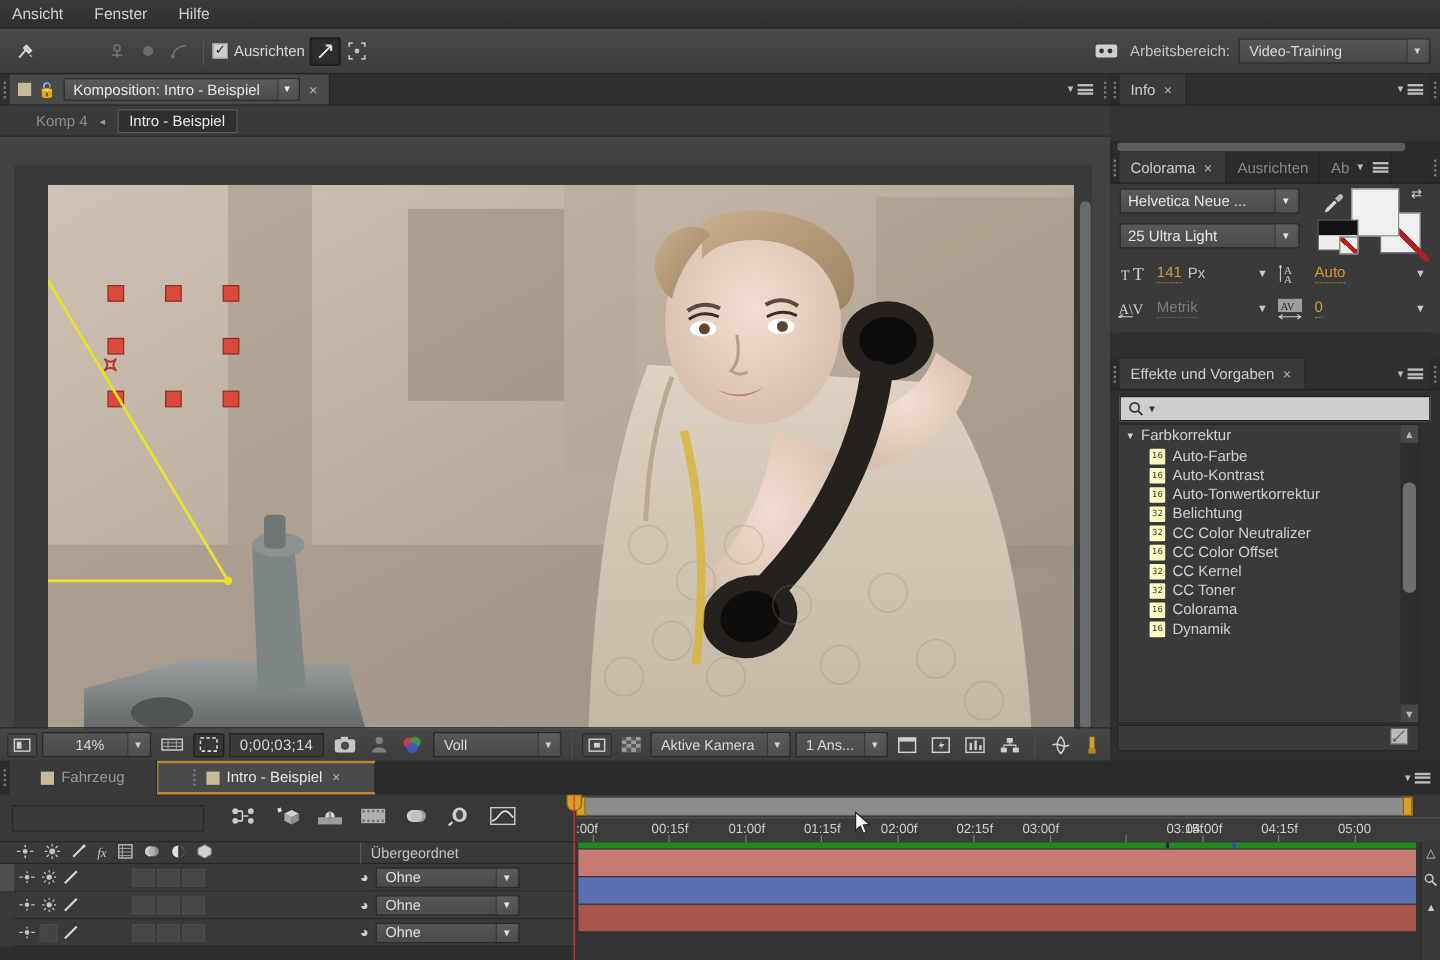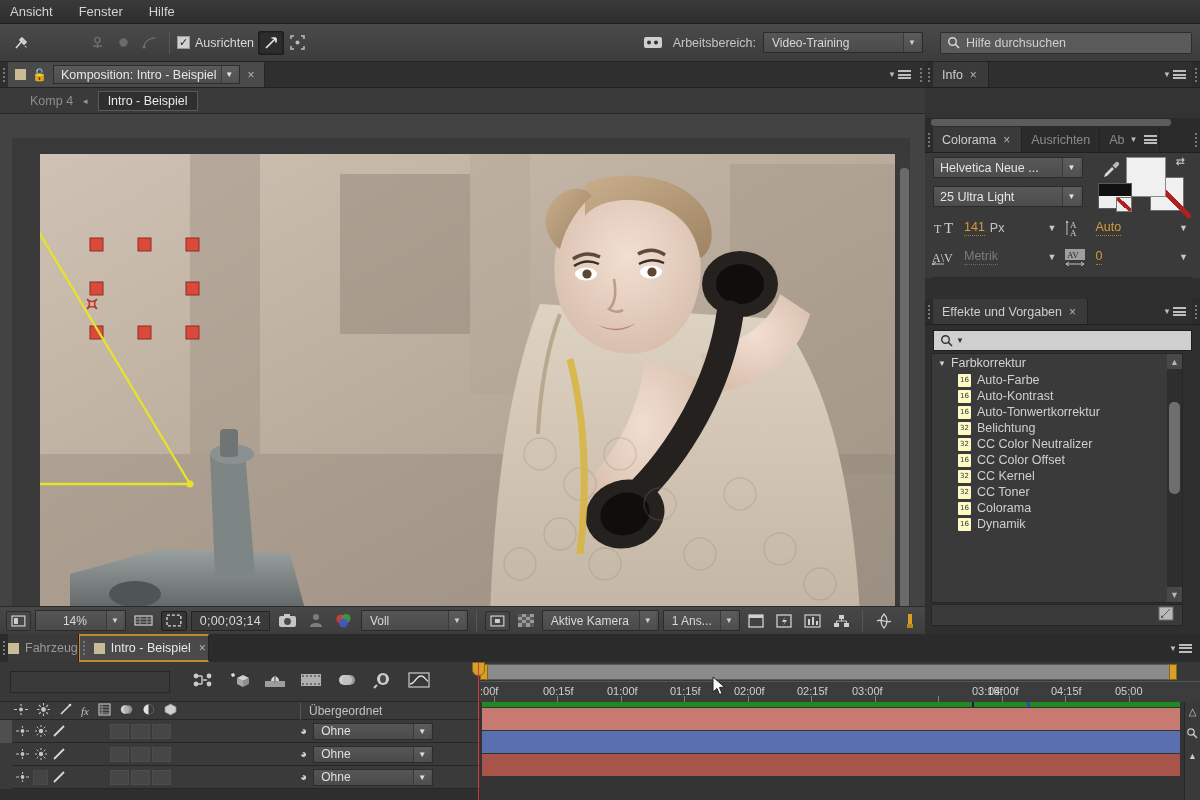--- a/index.html
+++ b/index.html
@@ -62,21 +62,21 @@
   .grip i { display:block; width:2px; height:2px; background:#777; }
   .tab {
     display:flex; align-items:center; gap:6px; padding:0 7px;
     background:#3c3c3c; color:#d6d6d6; font-size:12.5px; border-right:1px solid #262626;
   }
   .tab.active { background:#4a4a4a; }
   .swatch-sq { width:11px; height:11px; background:#c8bb98; }
   .lock { color:#c9c9c9; font-size:12px; }
   .tabsel {
     background:linear-gradient(#5a5a5a,#4c4c4c); border:1px solid #2c2c2c;
-    height:19px; display:flex; align-items:center; padding:0 2px 0 7px; gap:4px; color:#e6e6e6; font-size:12.5px;
+    height:19px; display:flex; align-items:center; padding:0 2px 0 7px; gap:14px; color:#e6e6e6; font-size:12.5px;
   }
   .tabsel .carrow { width:16px; height:17px; background:linear-gradient(#5e5e5e,#505050);
       border-left:1px solid #3a3a3a; display:flex; align-items:center; justify-content:center; font-size:8px;}
   .tabx { color:#b4b4b4; font-size:12px; padding:0 2px; }
   .tabfill { flex:1; background:#2f2f2f; display:flex; align-items:center; justify-content:flex-end; padding-right:6px;}
   .menu-ico { display:flex; flex-direction:column; gap:1.5px; align-items:flex-end; }
   .menu-ico i { display:block; height:2px; background:#bdbdbd; }
   .menu-ico i:nth-child(1){ width:13px; } .menu-ico i:nth-child(2){ width:13px;} .menu-ico i:nth-child(3){width:13px;}
   .menu-arrow { font-size:8px; color:#bdbdbd; margin-right:2px;}
 
@@ -153,21 +153,21 @@
       align-items:center; justify-content:center; border-radius:1px; flex:none; font-family:"DejaVu Sans",sans-serif;}
   .eff-sb { position:absolute; right:0; top:0; width:15px; height:248px; background:#2e2e2e; }
   .eff-sb .arr { height:15px; display:flex; align-items:center; justify-content:center; color:#b5b5b5; font-size:9px; background:#484848;}
   .eff-sb .thumb { position:absolute; left:2px; top:48px; width:11px; height:92px; background:#6e6e6e; border-radius:5px;}
   .eff-foot { position:absolute; left:6px; bottom:8px; width:252px; height:22px; background:#3a3a3a; border:1px solid #262626;
       display:flex; align-items:center; justify-content:flex-end; padding-right:8px;}
 
   
   .timeline { position:absolute; left:0; top:634px; width:1200px; height:166px; background:#2e2e2e;}
   .tl-tabbar { height:28px; background:#2b2b2b; display:flex; align-items:stretch; }
-  .tl-tab { display:flex; align-items:center; gap:6px; padding:0 0; font-size:12.5px; color:#9a9a9a; background:#3a3a3a; border-right:1px solid #232323;}
+  .tl-tab { display:flex; align-items:center; gap:6px; padding:0 26px; font-size:12.5px; color:#9a9a9a; background:#3a3a3a; border-right:1px solid #232323;}
   .tl-tab.active { background:#4a4a4a; color:#e8e8e8; border-top:2px solid #c08a2a; border-bottom:2px solid #c08a2a; border-left:1px solid #c08a2a;}
   .tl-tabfill { flex:1; background:#2b2b2b; display:flex; align-items:center; justify-content:flex-end; padding-right:8px;}
 
   .tl-toolrow { height:40px; background:#383838; display:flex; align-items:center; border-bottom:1px solid #262626;}
   .tl-tc { margin-left:10px; width:160px; height:22px; background:#3a3a3a; border:1px solid #272727;}
   .tl-tools { display:flex; align-items:center; gap:14px; padding-left:22px; color:#c9c9c9;}
   .tl-ruler { position:absolute; left:480px; top:28px; width:720px; height:40px; }
   .wab { position:absolute; left:0; top:2px; width:697px; height:16px; background:#8b8b8b; border:1px solid #5a5a5a;}
   .wab .cap { position:absolute; top:-1px; width:8px; height:16px; background:#d6a028; border:1px solid #8a6418;}
   .ruler-ticks { position:absolute; left:0; top:19px; width:720px; height:21px; background:#3c3c3c; border-top:1px solid #555;}
@@ -262,27 +262,20 @@
         <svg width="20" height="15" viewBox="0 0 20 15">
             <rect x="1" y="2" width="18" height="11" rx="2" fill="#cfcfcf"></rect>
             <circle cx="6" cy="7.5" r="2" fill="#333"></circle>
             <circle cx="13" cy="7.5" r="2" fill="#333"></circle>
           </svg>
       </span>
       <span class="ws-label">Arbeitsbereich:</span>
       <span class="combo" style="width:160px">
         <span class="cval">Video-Training</span>
         <span class="carrow">▼</span>
-      </span>
-      <span class="helpsearch">
-        <svg width="13" height="13" viewBox="0 0 13 13">
-            <circle cx="5.5" cy="5.5" r="3.8" fill="none" stroke="#d8d8d8" stroke-width="1.4"></circle>
-            <path d="M8.4 8.4 L12 12" stroke="#d8d8d8" stroke-width="1.5"></path>
-          </svg>
-        <span>Hilfe durchsuchen</span>
       </span>
     </div>
   </div>
 
   <div class="comp-panel">
     <div class="panel-tabbar">
       <span class="grip">
           <i></i>
           <i></i>
           <i></i>

